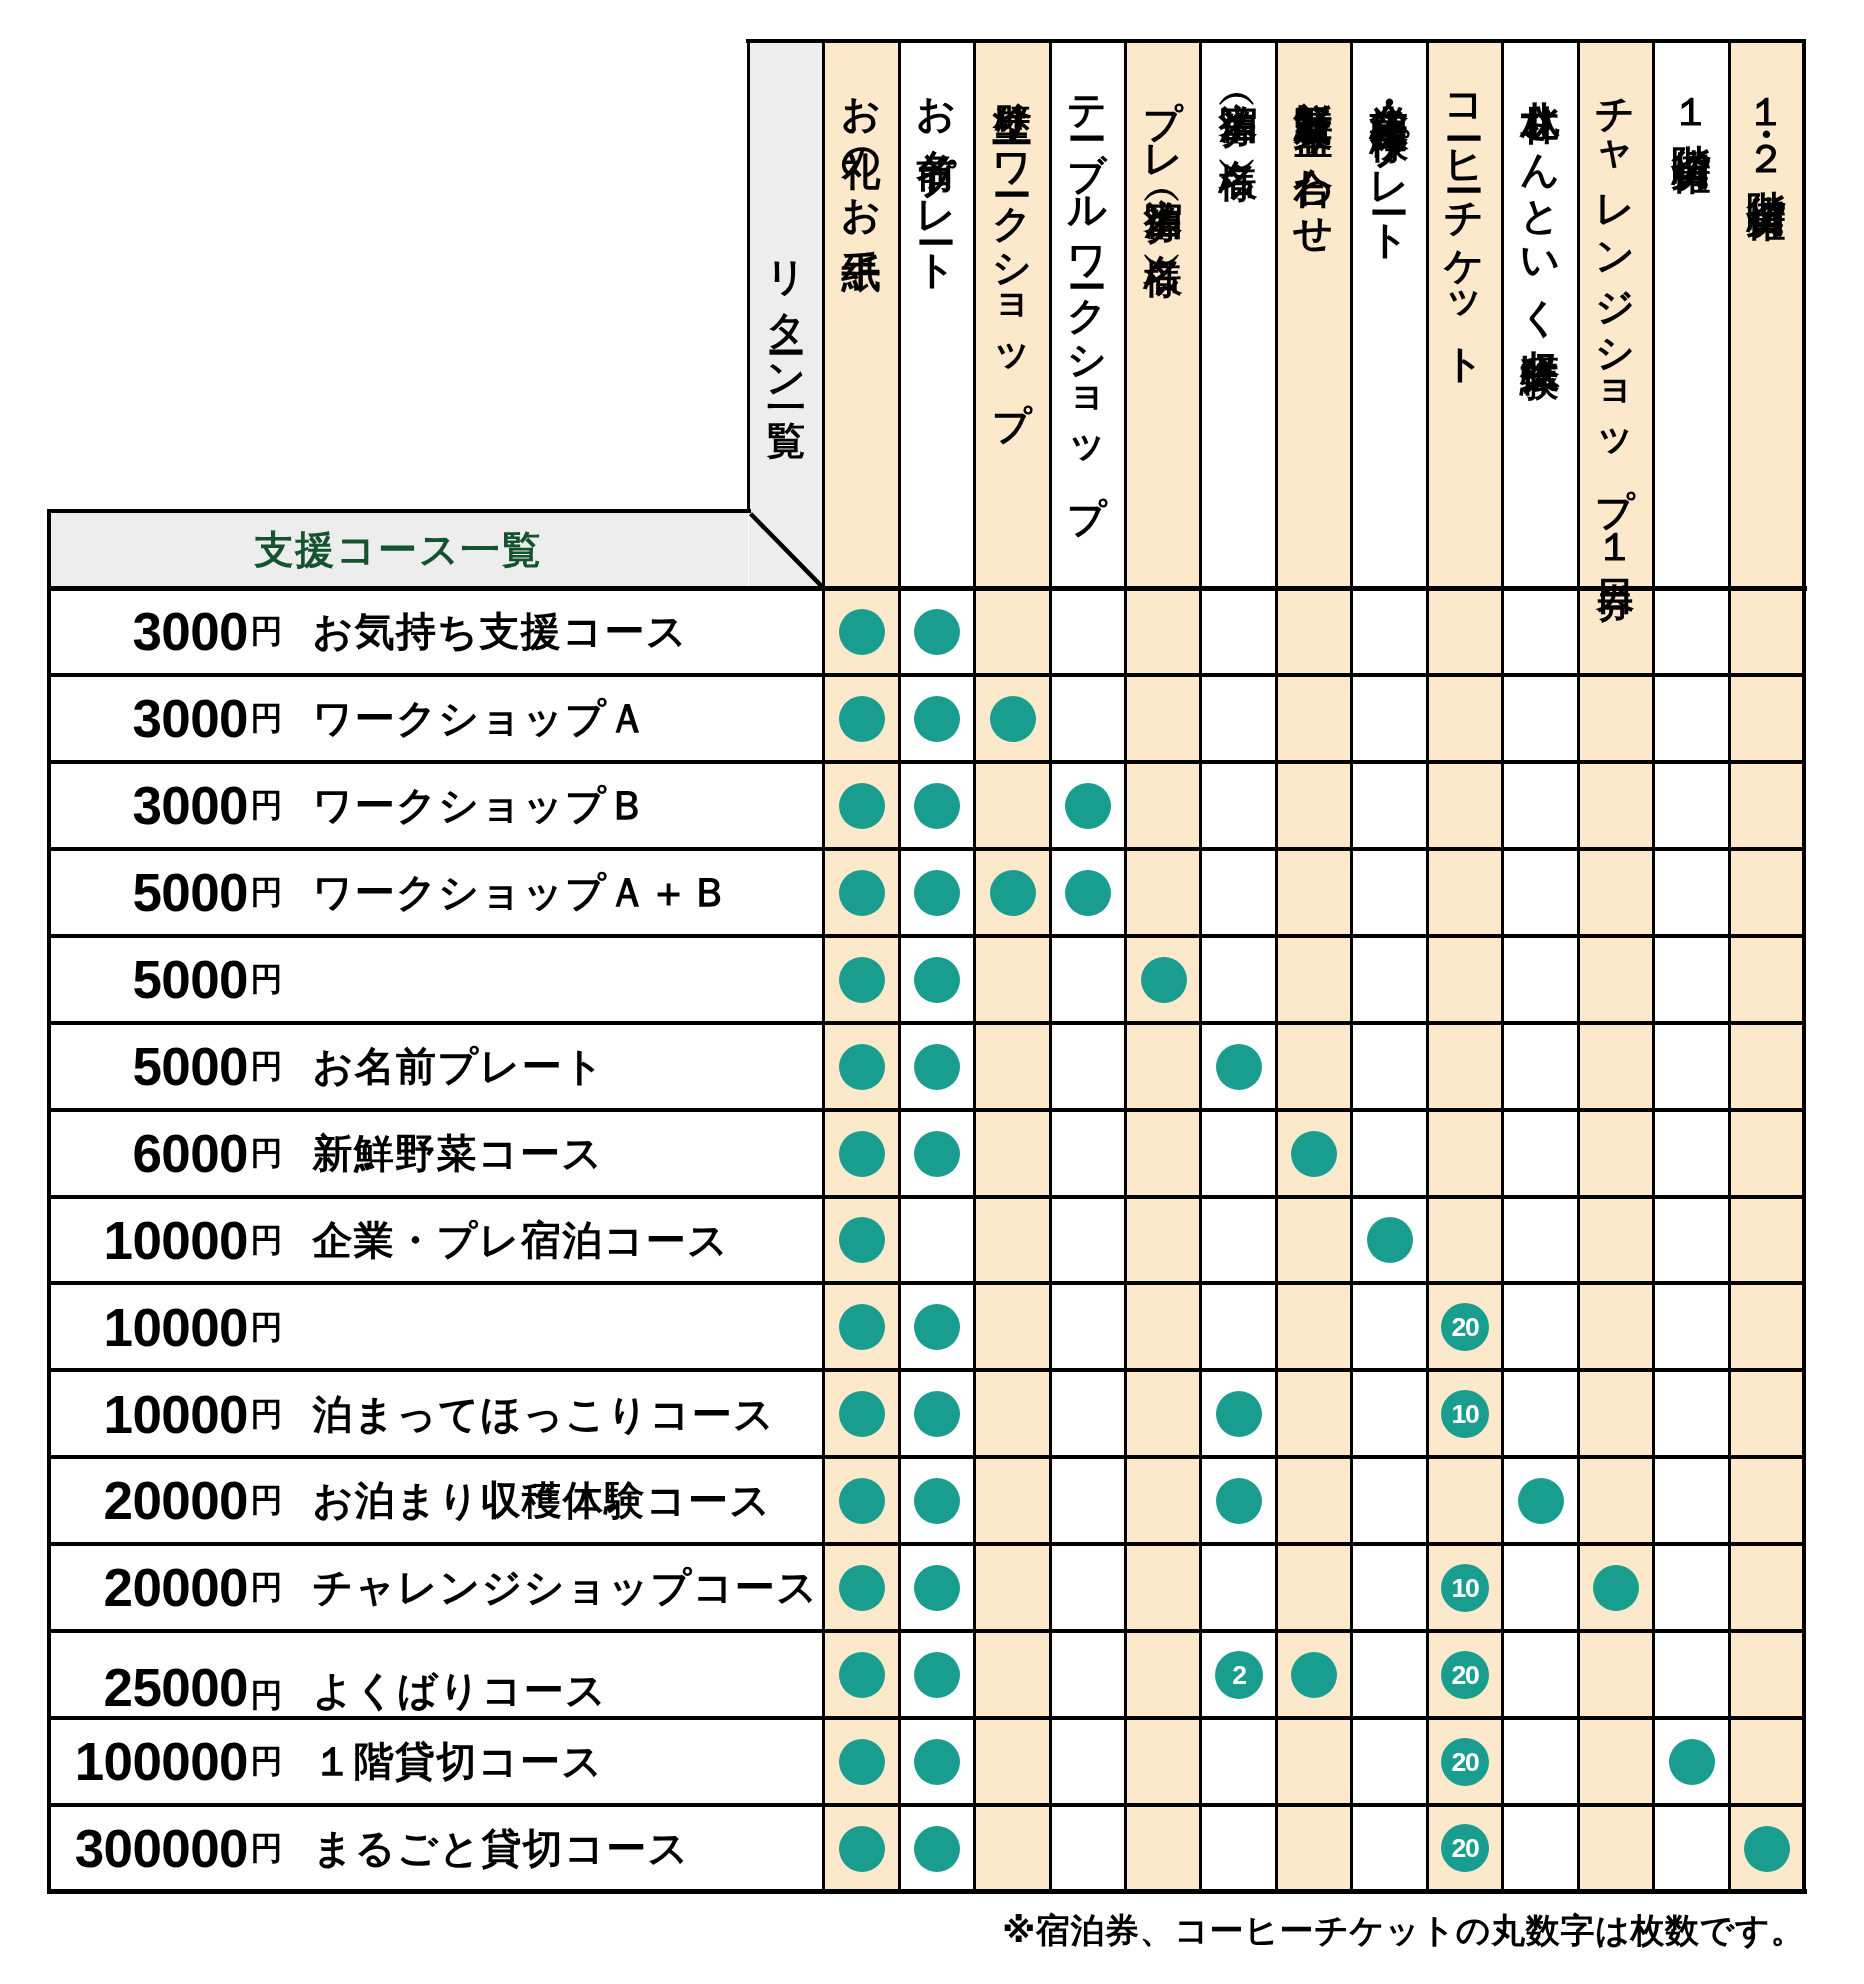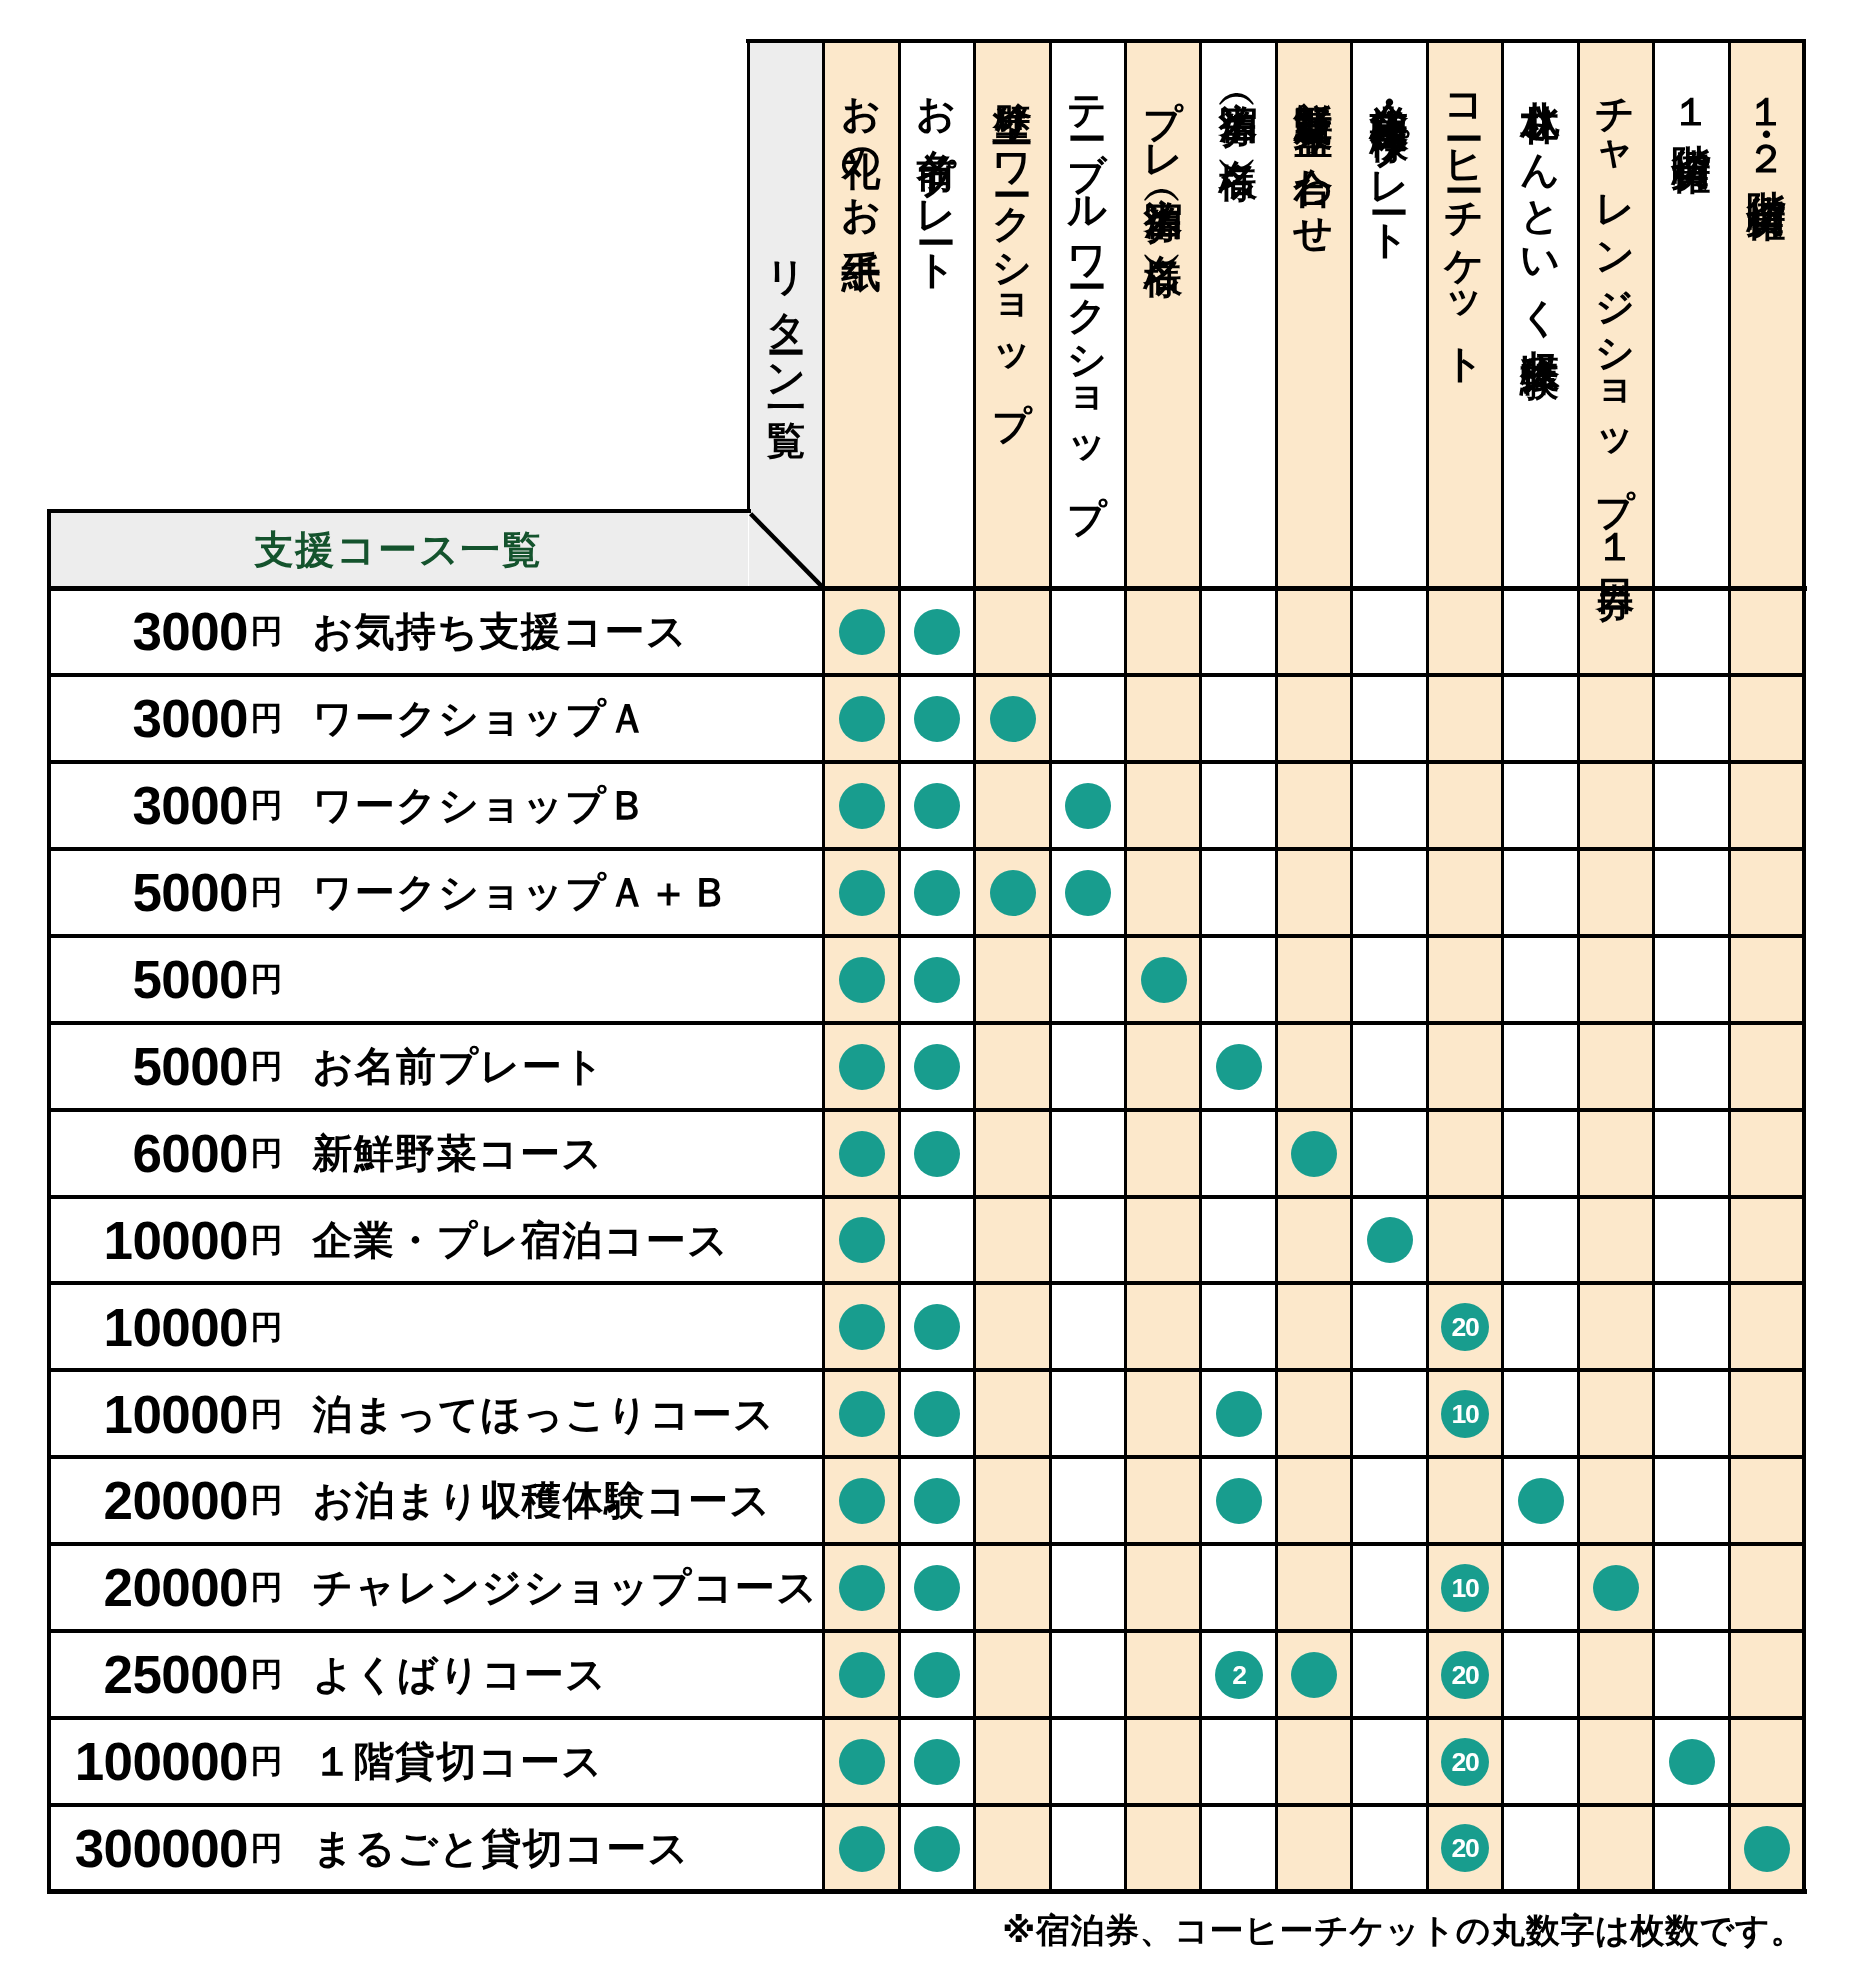--- a/index.html
+++ b/index.html
@@ -180,21 +180,21 @@
         <span class="price">20000</span>
         <span class="unit">円</span>
         <span class="name">チャレンジショップコース</span>
       </div>
       <div class="mark" style="left: 839px; top: 1565px; width: 46px; height: 46px;"></div>
       <div class="mark" style="left: 914px; top: 1565px; width: 46px; height: 46px;"></div>
       <div class="mark" style="left: 1441px; top: 1564px; width: 48px; height: 48px;">
         <div class="num">10</div>
       </div>
       <div class="mark" style="left: 1593px; top: 1565px; width: 46px; height: 46px;"></div>
-      <div class="row-label" style="left: 49px; top: 1631px; width: 774px; height: 87px;">
+      <div class="row-label" style="left: 49px; top: 1631px; width: 774px; height: 87px; align-items: flex-end;">
         <span class="price">25000</span>
         <span class="unit">円</span>
         <span class="name">よくばりコース</span>
       </div>
       <div class="mark" style="left: 839px; top: 1652px; width: 46px; height: 46px;"></div>
       <div class="mark" style="left: 914px; top: 1652px; width: 46px; height: 46px;"></div>
       <div class="mark" style="left: 1215px; top: 1651px; width: 48px; height: 48px;">
         <div class="num">2</div>
       </div>
       <div class="mark" style="left: 1291px; top: 1652px; width: 46px; height: 46px;"></div>

